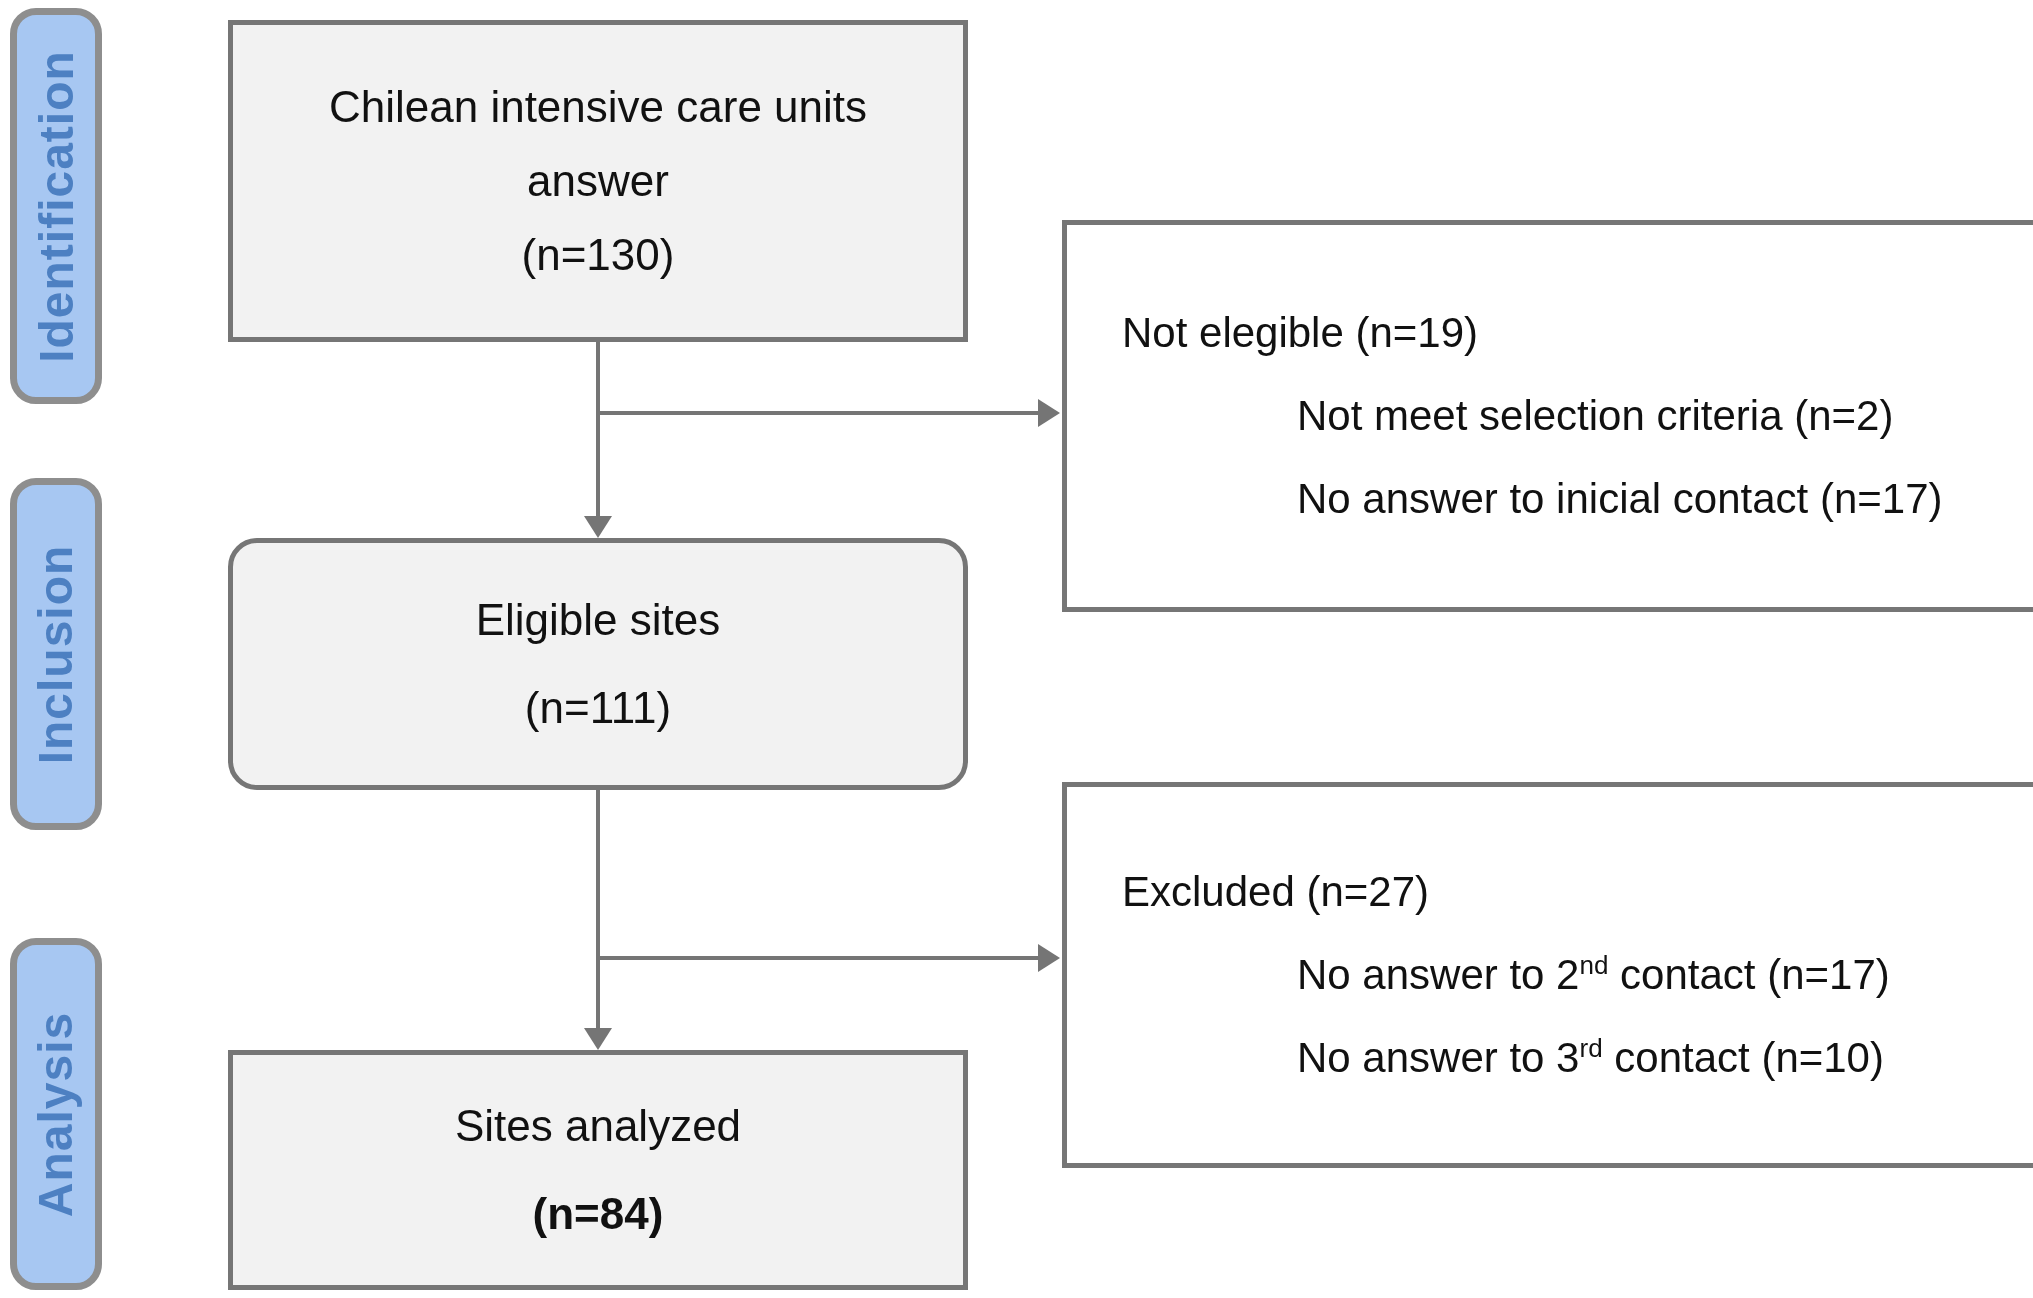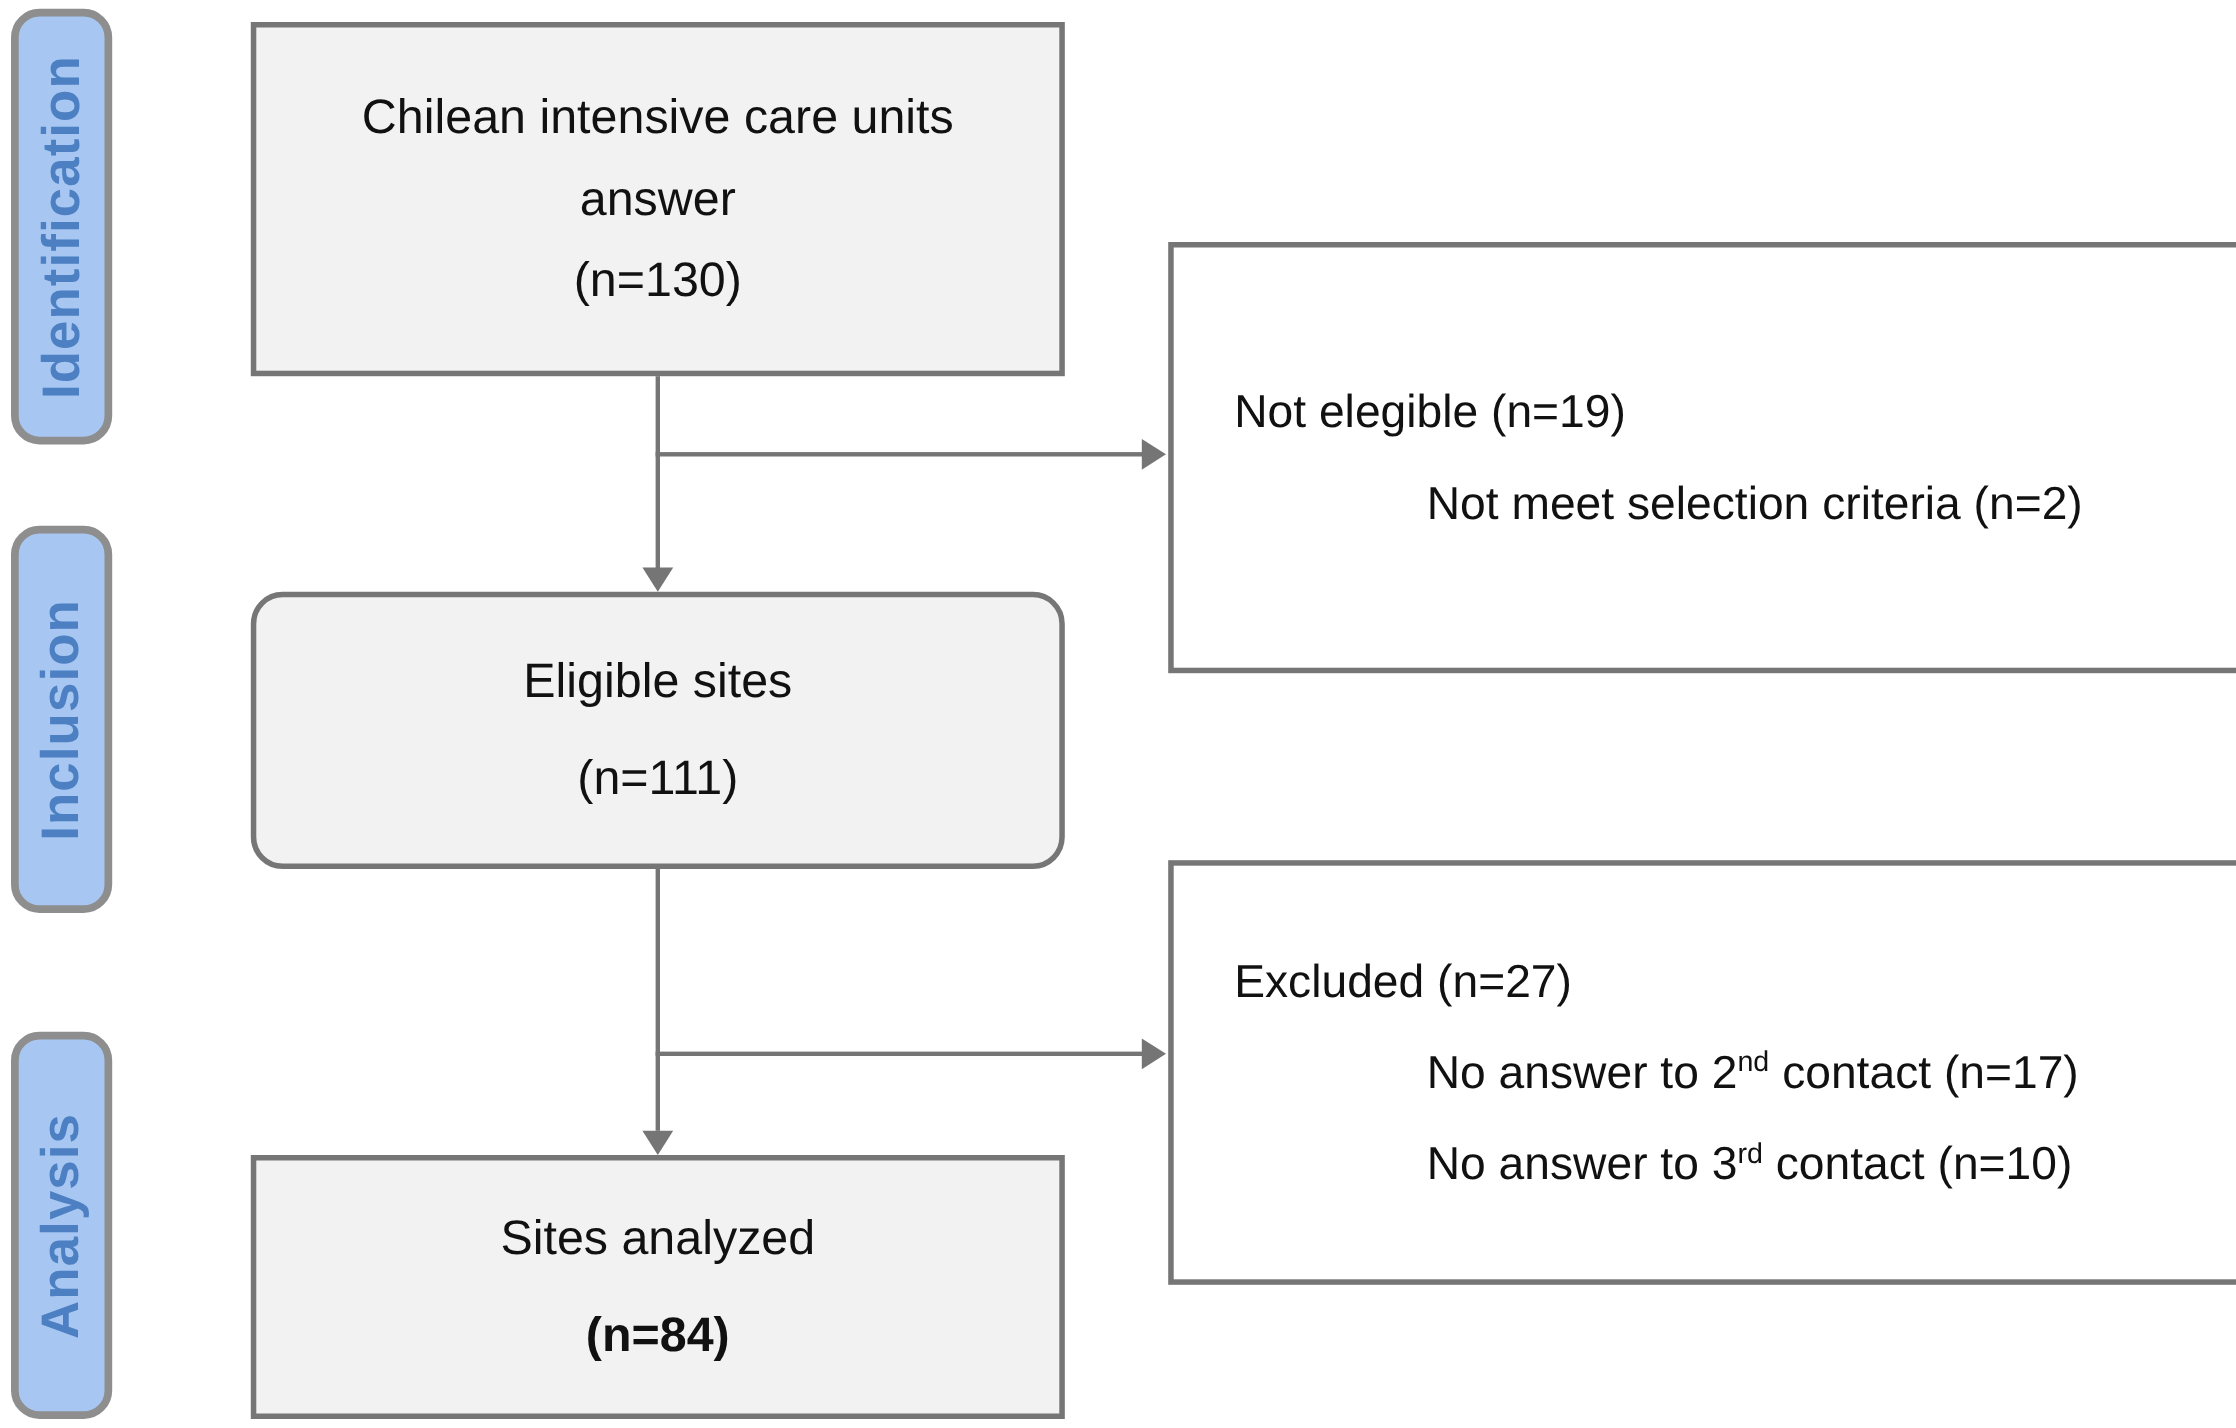--- a/index.html
+++ b/index.html
@@ -112,20 +112,21 @@
   </div>
 
   <div class="box main-box" style="left:228px; top:1050px; width:740px; height:240px;">
     <div class="box-line">Sites analyzed</div>
     <div class="box-line bold-line">(n=84)</div>
   </div>
 
   <div class="box side-box" style="left:1062px; top:220px; width:1008px; height:392px;">
     <div class="side-title">Not elegible (n=19)</div>
     <div class="side-item"><span>Not meet selection criteria (n=2)</span><sup></sup><span></span></div>
+    <div class="side-item"><span>No answer to inicial contact (n=17)</span><sup></sup><span></span></div>
   </div>
 
   <div class="box side-box" style="left:1062px; top:782px; width:1026px; height:386px;text-align:center;">
     <div class="side-title">Excluded (n=27)</div>
     <div class="side-item"><span>No answer to 2</span><sup>nd</sup><span> contact (n=17)</span></div>
     <div class="side-item"><span>No answer to 3</span><sup>rd</sup><span> contact (n=10)</span></div>
   </div>
 
   <div class="arrow-line" style="left:596px; top:342px; width:4px; height:176px;"></div>
   <div class="arrowhead-down" style="left:584px; top:516px;"></div>

